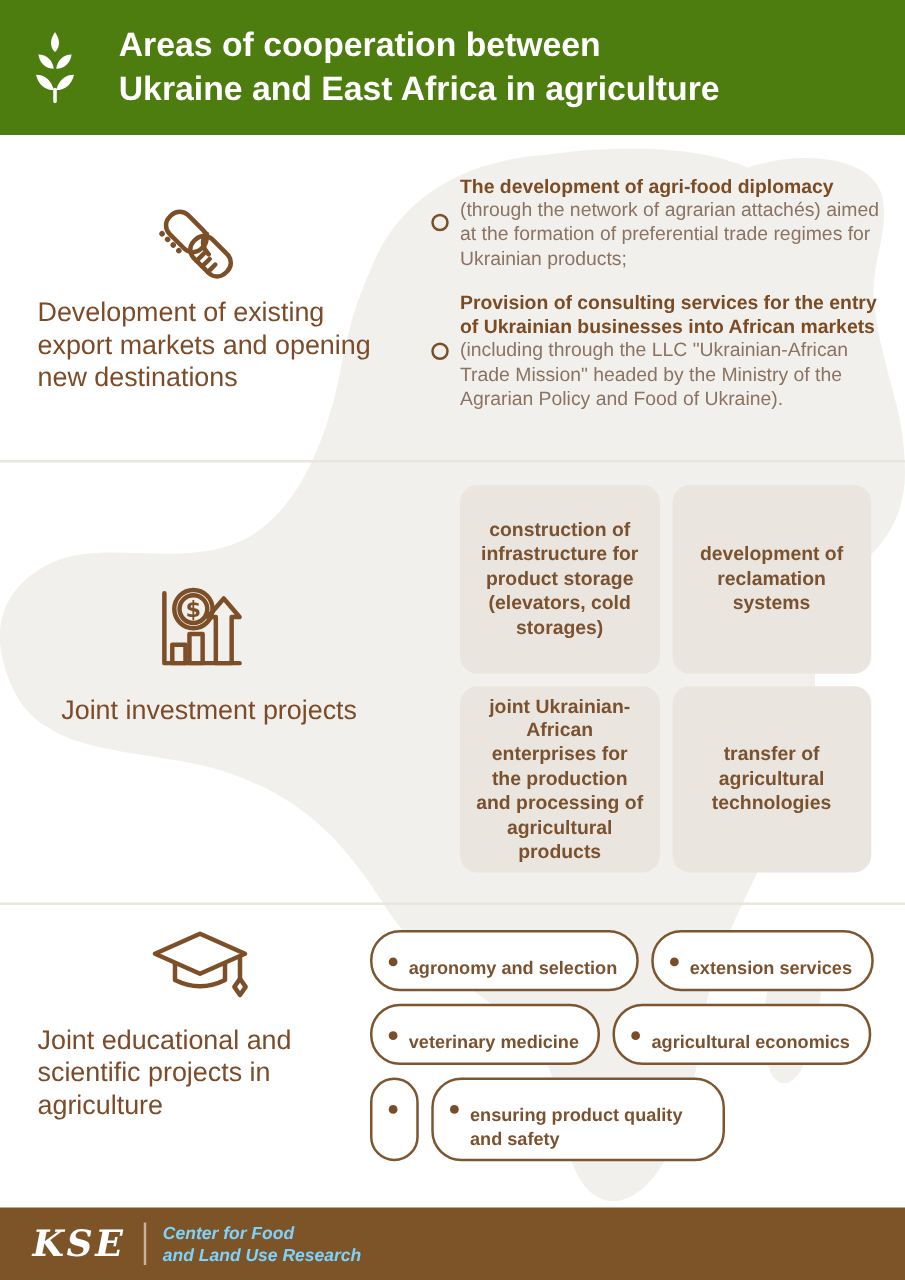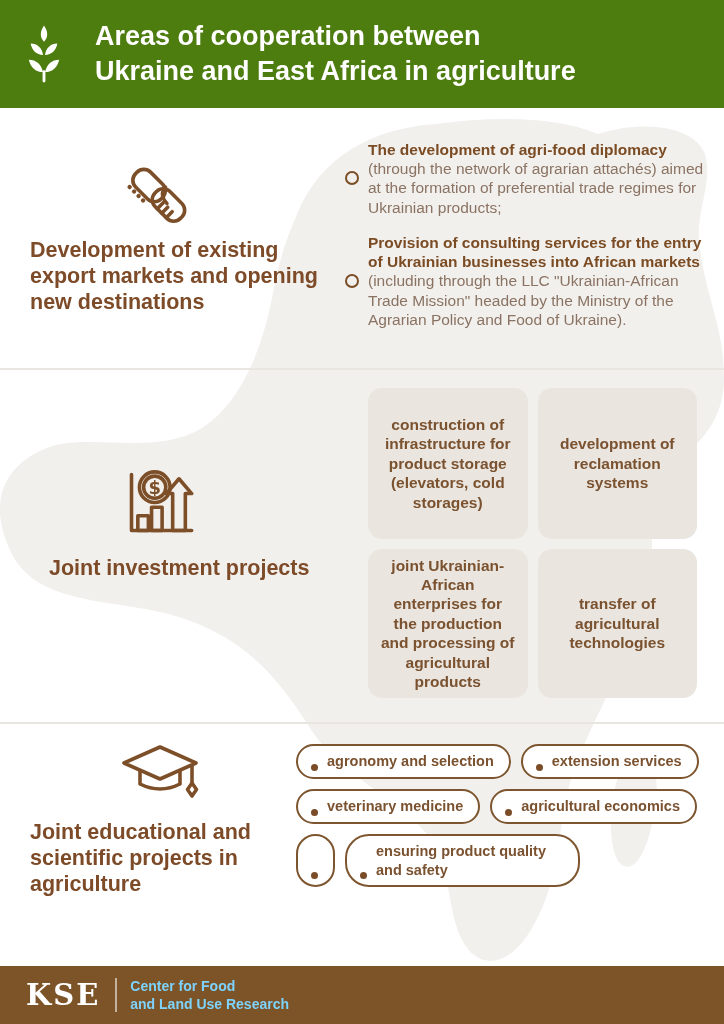--- a/index.html
+++ b/index.html
@@ -7,53 +7,53 @@
   #page{position:relative;width:724px;height:1024px;background:#ffffff;overflow:hidden;}
 
   
   #africa-bg{position:absolute;left:0;top:0;width:724px;height:1024px;z-index:0;}
 
   
   .header{position:absolute;left:0;top:0;width:724px;height:108px;background:#4d7c0f;z-index:2;
           display:flex;align-items:center;}
   .wheat{margin-left:25px;flex-shrink:0;}
   .title{margin-left:32px;color:#ffffff;font-weight:bold;font-size:27px;line-height:1.3;}
-  .sec-heading{position:absolute;font-weight:bold;color:#7d4b28;font-size:21.5px;line-height:1.2;z-index:1;}
+  .sec-heading{position:absolute;font-weight:normal;color:#7d4b28;font-size:21.5px;line-height:1.2;z-index:1;}
   .divider{position:absolute;left:0;width:724px;height:2px;background:#e9e5df;z-index:1;}
 
   
   .bullets{position:absolute;left:345px;top:140px;width:368px;z-index:1;}
   .bullet{display:flex;align-items:center;gap:9px;margin-bottom:16px;}
   .bullet-marker{width:10px;height:10px;border:2.5px solid #7b4e26;border-radius:50%;flex-shrink:0;}
   .bullet-text{font-size:15.5px;line-height:1.24;color:#8b7363;}
   .bullet-text .b{font-weight:bold;color:#7b4c24;}
 
   
   .cards{position:absolute;left:368px;top:388px;width:329px;display:grid;
          grid-template-columns:1fr 1fr;grid-template-rows:151px 149px;gap:10px;z-index:1;}
   .card{background:#eae5de;border-radius:14px;display:flex;align-items:center;justify-content:center;
         text-align:center;padding:24px 12px;box-sizing:border-box;
         font-weight:bold;color:#7a5230;font-size:15.5px;line-height:1.25;}
 
   
   .pills{position:absolute;left:296px;top:744px;width:430px;display:flex;flex-wrap:wrap;
          gap:10px;align-content:flex-start;z-index:1;}
   .pill{background:#ffffff;border:2px solid #7d5630;border-radius:24px;
-        display:flex;align-items:flex-end;gap:9px;padding:6px 15px 6px 13px;box-sizing:border-box;
+        display:flex;align-items:flex-start;gap:9px;padding:20px 15px 6px 13px;box-sizing:border-box;
         font-weight:bold;color:#7b5230;font-size:14.5px;line-height:1.3;}
   .pill-dot{width:7px;height:7px;border-radius:50%;background:#7b4c28;flex-shrink:0;}
   .pill-ai{max-width:330px;}
   .pill-quality{max-width:235px;}
 
   
   .icon{position:absolute;z-index:1;}
 
   
   .footer{position:absolute;left:0;bottom:0;width:724px;height:58px;background:#7d5428;z-index:2;
-          display:flex;align-items:center;}
+          display:flex;align-items:center;font-style:italic;}
   .kse{margin-left:26px;color:#ffffff;font-family:"DejaVu Serif", serif;font-weight:bold;
        font-size:29px;letter-spacing:2px;}
   .footer-sep{width:2px;height:34px;background:rgba(255,255,255,0.55);margin:0 13px 0 15px;}
   .org{color:#7dd3fc;font-size:14px;line-height:1.3;font-weight:bold;}
 </style>
 </head>
 <body>
 
 <div id="page">
 

